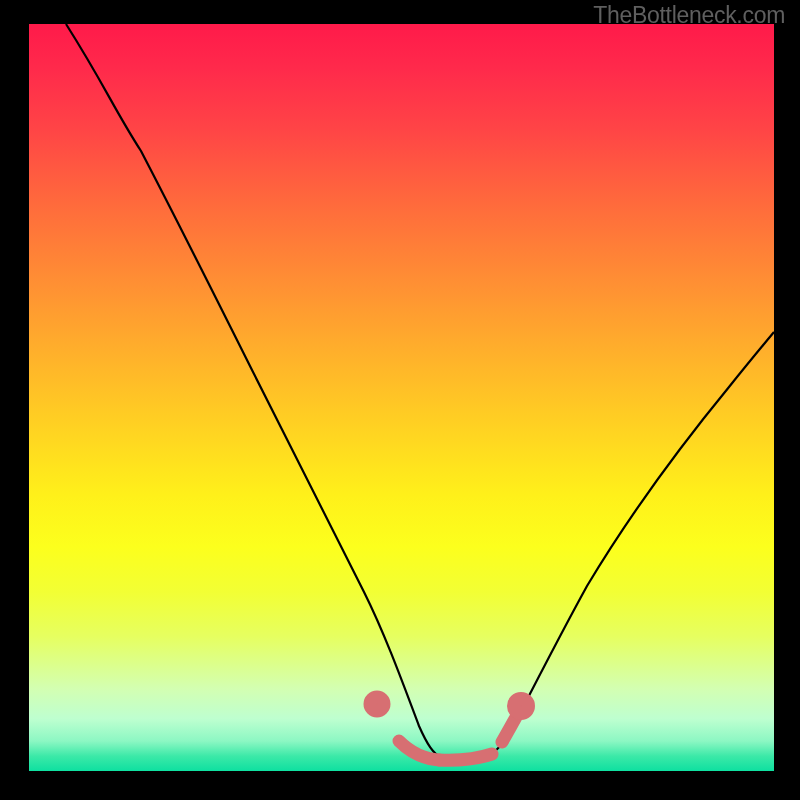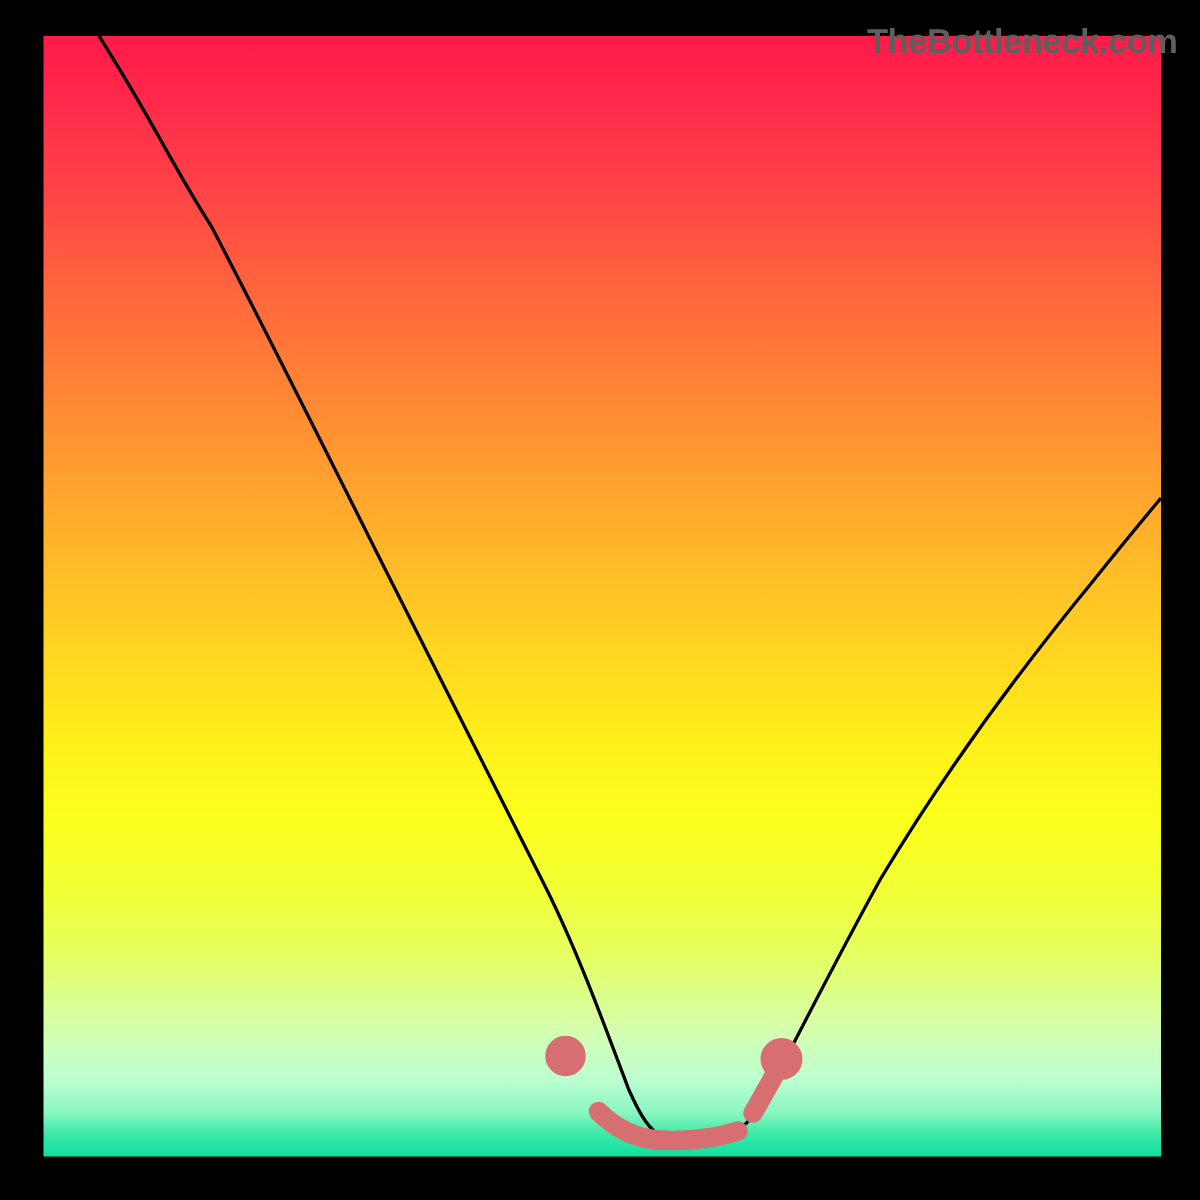--- a/index.html
+++ b/index.html
@@ -38,25 +38,25 @@
       #e6ff60 82%,
       #d3ffb2 89%,
       #beffd0 93%,
       #8cf7c3 96%,
       #3ce9a8 98%,
       #0ee0a0 100%
     );
   }
   .watermark {
     position: absolute;
-    top: 14px;
+    top: 2px;
     right: 15px;
     color: #5f5f5f;
     font-size: 23px;
-    font-weight: 700;
+    font-weight: 400;
     letter-spacing: -0.3px;
   }
   svg.curve {
     position: absolute;
     left: 0;
     top: 0;
     width: 745px;
     height: 747px;
     overflow: visible;
   }

